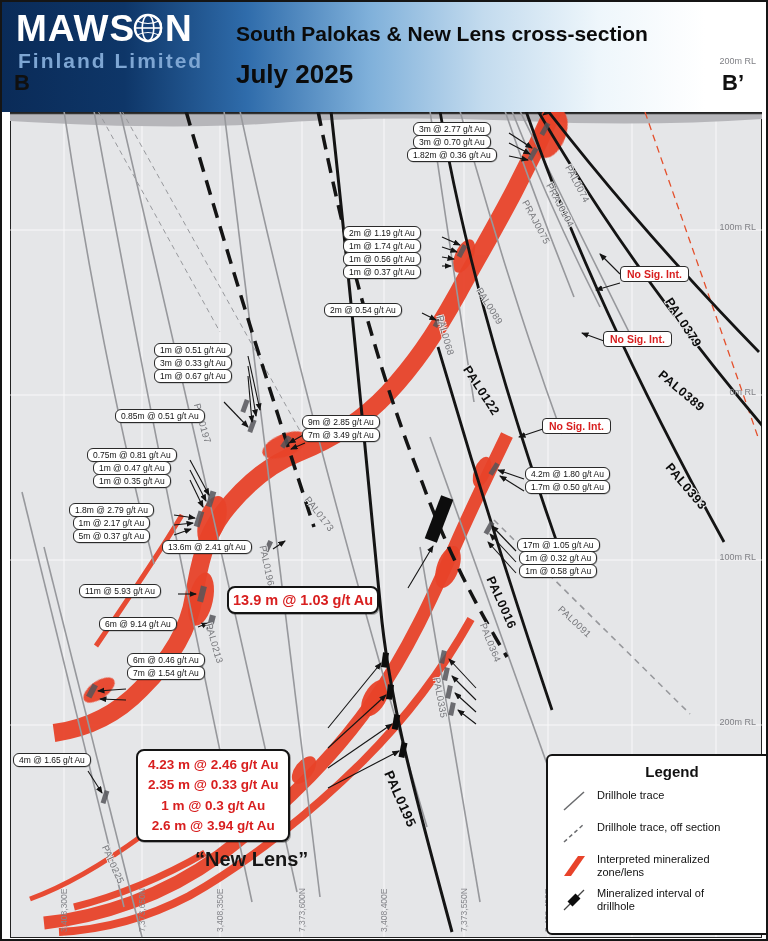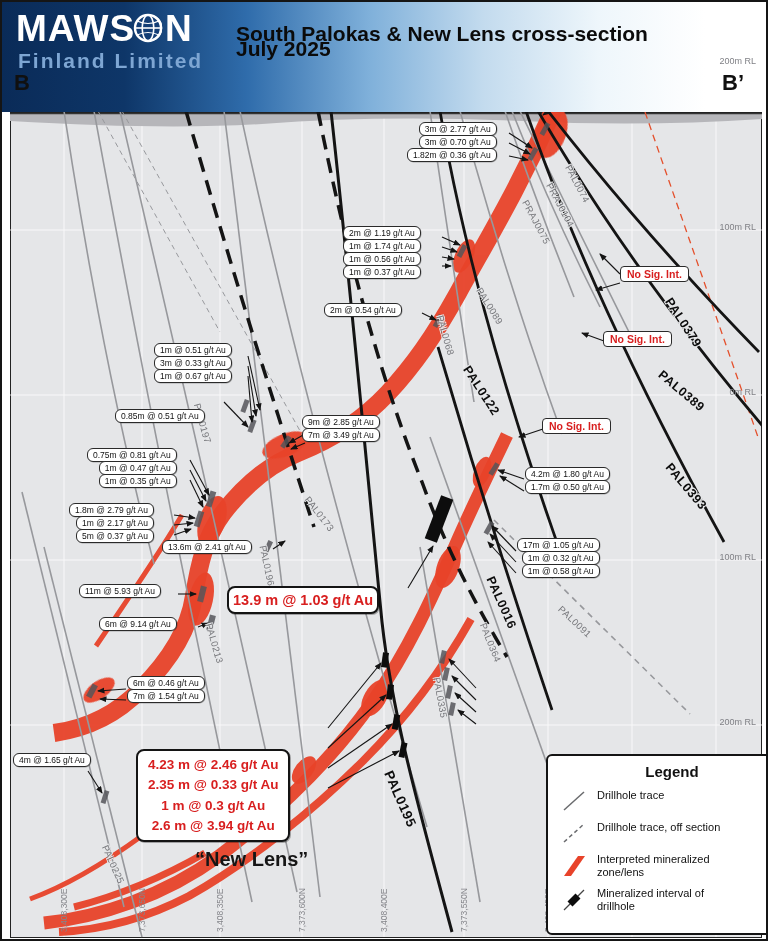--- a/index.html
+++ b/index.html
@@ -5,30 +5,30 @@
   html,body { margin:0; padding:0; background:#ffffff; }
   .page { position:relative; width:768px; height:941px; background:#fff;
           border:2px solid #151515; box-sizing:border-box; overflow:hidden;
           font-family:"Liberation Sans", sans-serif; }
   .header { position:absolute; left:0; top:0; width:764px; height:110px; z-index:5;
             background:linear-gradient(90deg,#0a2b58 0%,#0e3668 16%,#2f6cab 32%,#7fb0da 48%,#c3dbee 63%,#eef6fb 78%,#ffffff 92%); }
   .logo1 { position:absolute; left:14px; top:6px; font-size:37px; font-weight:bold; color:#fff; letter-spacing:1px; }
   .globe { position:absolute; left:130px; top:10px; }
   .logo2 { position:absolute; left:16px; top:47px; font-size:21px; color:#7ea6d3; letter-spacing:2px; font-weight:600; }
   .title1 { position:absolute; left:234px; top:20px; font-size:21px; font-weight:bold; color:#0b0b0b; }
-  .title2 { position:absolute; left:234px; top:35px; font-size:21px; font-weight:bold; color:#0b0b0b; }
+  .title2 { position:absolute; left:234px; top:57px; font-size:26px; font-weight:bold; color:#0b0b0b; }
   .bmark { position:absolute; top:68px; font-size:22px; font-weight:bold; color:#101010; }
   .map { position:absolute; left:8px; top:110px; width:752px; height:826px; background:#e5e6e8;
          border:1px solid #222; box-sizing:border-box; z-index:0; }
   svg.overlay { position:absolute; left:8px; top:110px; width:752px; height:826px; z-index:1; }
   .dl { position:absolute; z-index:2; font-size:9.5px; color:#77787c; white-space:nowrap;
         transform-origin:0 50%; letter-spacing:0.4px;
         text-shadow:1px 1px 0 #e5e6e8,-1px -1px 0 #e5e6e8,1px -1px 0 #e5e6e8,-1px 1px 0 #e5e6e8; }
   .dl.b { color:#0c0c0c; font-weight:bold; font-size:12.5px; letter-spacing:0.6px; }
-  .co { position:absolute; z-index:3; display:flex; flex-direction:column; align-items:flex-end; }
+  .co { position:absolute; z-index:3; display:flex; flex-direction:column; align-items:center; }
   .co-line { background:#fff; border:1px solid #2a2a2a; border-radius:6px; padding:1px 5px;
              font-size:8.5px; color:#111; white-space:nowrap; margin-top:-1px;
              box-shadow:0.5px 0.5px 0 rgba(0,0,0,0.28); }
   .hl { position:absolute; z-index:3; background:#fff; border:2.5px solid #141414; border-radius:8px;
         color:#d81f1f; font-weight:bold; text-align:center; box-shadow:1px 1px 0 rgba(0,0,0,0.3); }
   .hl1 { padding:4px 4px; font-size:14.5px; }
   .hl2 { padding:4px 10px; font-size:13.5px; line-height:1.5; }
   .nosig { position:absolute; z-index:3; background:#fff; border:1px solid #2a2a2a; border-radius:4px;
            padding:1px 6px; color:#d81f1f; font-weight:bold; font-size:10.5px; white-space:nowrap; }
   .elev { position:absolute; z-index:6; font-size:9px; color:#808186; width:50px; text-align:right; }
@@ -309,21 +309,21 @@
   </div>
   <div class="co" style="left:523px;top:466px;">
     <div class="co-line">4.2m @ 1.80 g/t Au</div>
     <div class="co-line">1.7m @ 0.50 g/t Au</div>
   </div>
   <div class="co" style="left:515px;top:537px;">
     <div class="co-line">17m @ 1.05 g/t Au</div>
     <div class="co-line">1m @ 0.32 g/t Au</div>
     <div class="co-line">1m @ 0.58 g/t Au</div>
   </div>
-  <div class="co" style="left:125px;top:675px;border-radius:10px;">
+  <div class="co" style="left:125px;top:652px;border-radius:10px;">
     <div class="co-line">6m @ 0.46 g/t Au</div>
     <div class="co-line">7m @ 1.54 g/t Au</div>
   </div>
   <div class="co" style="left:11px;top:752px;">
     <div class="co-line">4m @ 1.65 g/t Au</div>
   </div>
 
   <div class="hl hl1" style="left:225px;top:584px;">
     <div>13.9 m @ 1.03 g/t Au</div>
   </div>

